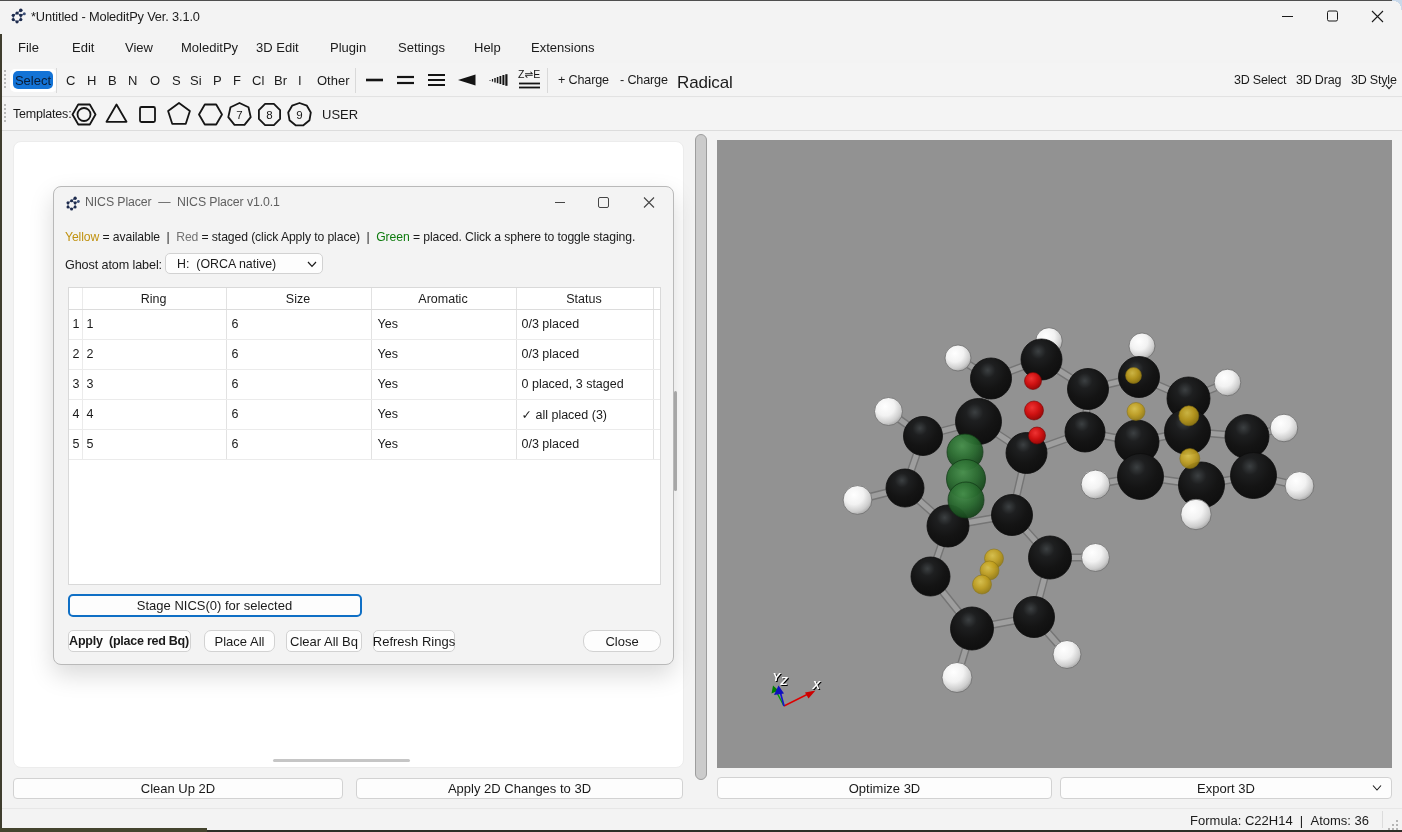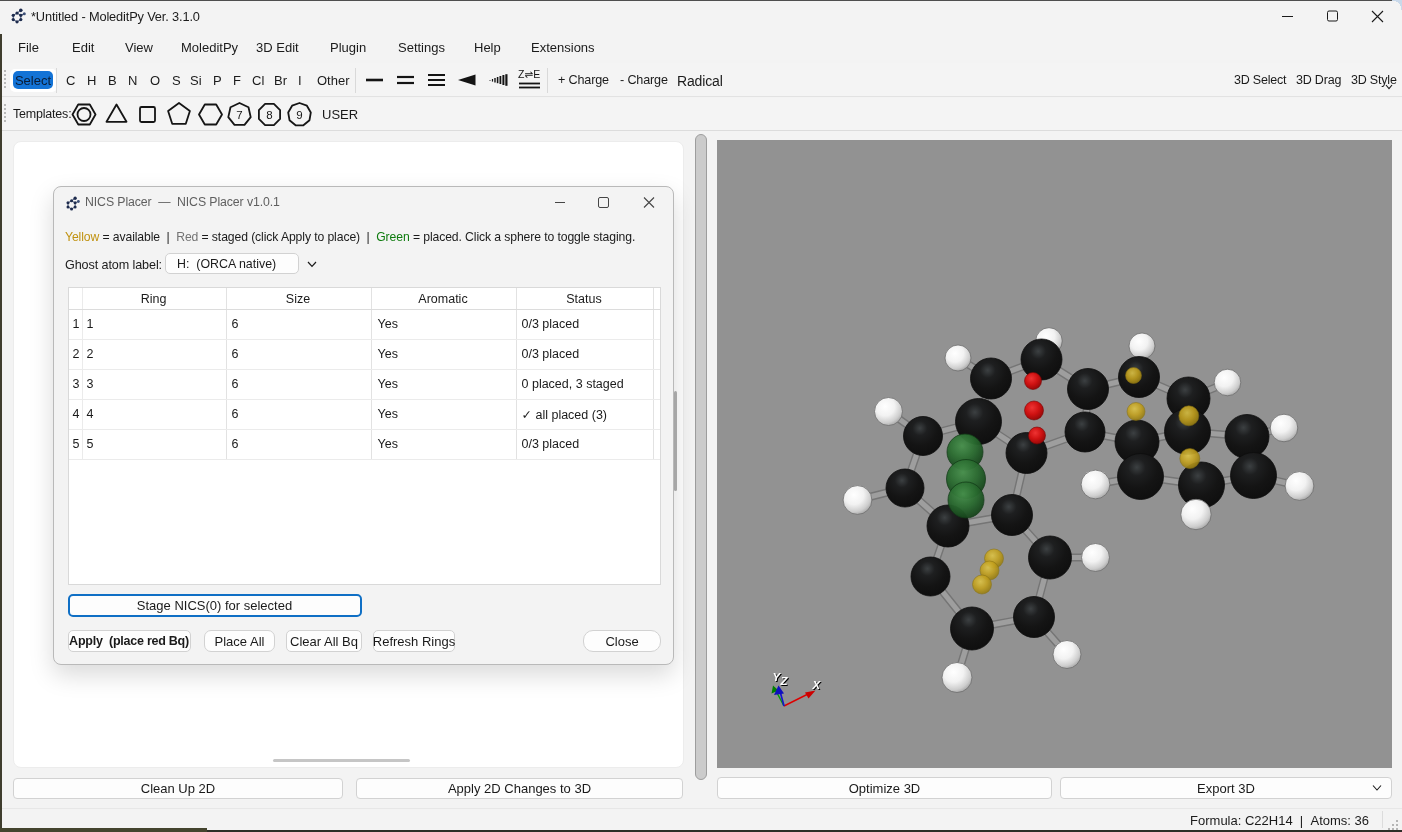--- a/index.html
+++ b/index.html
@@ -95,21 +95,21 @@
       <line x1="143.4" y1="12" x2="143.4" y2="22" stroke-width="2"></line>
       <line x1="146.4" y1="11.2" x2="146.4" y2="22.8" stroke-width="2.2"></line>
     </g>
     <text x="158" y="15" font-size="10.5" fill="#141414" font-family="Liberation Sans">Z⇌E</text>
     <line x1="159" y1="20.5" x2="180" y2="20.5" stroke="#141414" stroke-width="1.8"></line>
     <line x1="159" y1="24.5" x2="180" y2="24.5" stroke="#141414" stroke-width="1.8"></line>
   </svg>
   <div class="abs" style="left:547px;top:5px;width:1px;height:25px;background:#d9d9d9;"></div>
   <div class="txt" style="left:558px;top:10px;font-size:12.6px;letter-spacing:-0.15px;">+ Charge</div>
   <div class="txt" style="left:620px;top:10px;font-size:12.6px;letter-spacing:-0.15px;">- Charge</div>
-  <div class="txt" style="left:677px;top:10px;font-size:14px;letter-spacing:-0.15px;">Radical</div>
+  <div class="txt" style="left:677px;top:10px;font-size:17px;letter-spacing:-0.15px;">Radical</div>
   <div class="txt" style="left:1234px;top:10px;font-size:12.5px;letter-spacing:-0.2px;">3D Select</div>
   <div class="txt" style="left:1296px;top:10px;font-size:12.5px;letter-spacing:-0.2px;">3D Drag</div>
   <div class="txt" style="left:1351px;top:10px;font-size:12.5px;letter-spacing:-0.2px;">3D Style</div>
   <svg class="abs" style="left:1385px;top:21px;" width="8" height="6" viewBox="0 0 8 6">
       <path d="M1 1 L4 4.6 L7 1" fill="none" stroke="#1a1a1a" stroke-width="1.1"></path>
     </svg>
 </div>
 
 <div class="abs" style="left:0;top:98px;width:1402px;height:33px;background:#f4f4f4;border-bottom:1px solid #dcdcdc;font-size:13px;">
   <div class="abs" style="left:4px;top:6px;width:2px;height:20px;background-image:repeating-linear-gradient(#b9b9b9 0 2px, transparent 2px 4px);"></div>
@@ -376,21 +376,21 @@
     <line x1="6" y1="11.5" x2="16" y2="11.5" stroke="#454545" stroke-width="1"></line>
     <rect x="49.5" y="6.5" width="10" height="10" rx="1.5" fill="none" stroke="#454545" stroke-width="1"></rect>
     <path d="M95 6.5 L105 16.5 M105 6.5 L95 16.5" stroke="#454545" stroke-width="1.1" fill="none"></path>
   </svg>
 
   <div class="txt" style="left:11px;top:43px;font-size:12.2px;letter-spacing:-0.1px;">
     <span style="color:#c09210;">Yellow</span> = available&nbsp; | &nbsp;<span style="color:#737373;">Red</span> = staged (click Apply to place)&nbsp; | &nbsp;<span style="color:#0e7b0e;">Green</span> = placed. Click a sphere to toggle staging.
   </div>
 
   <div class="txt" style="left:11px;top:71px;font-size:12.6px;letter-spacing:-0.1px;">Ghost atom label:</div>
-  <div class="abs" style="left:111px;top:65.5px;width:134px;height:21px;background:#fdfdfd;border:1px solid #d2d2d2;border-radius:5px;">
+  <div class="abs" style="left:111px;top:65.5px;width:158px;height:21px;background:#fdfdfd;border:1px solid #d2d2d2;border-radius:5px;">
     <div class="txt" style="left:11px;top:3px;font-size:12.4px;">H:&nbsp; (ORCA native)</div>
     <svg class="abs" style="left:141px;top:7px;" width="10" height="7" viewBox="0 0 10 7">
         <path d="M1 1 L5 5.4 L9 1" fill="none" stroke="#1a1a1a" stroke-width="1.2"></path>
       </svg>
   </div>
 
   <div class="abs" id="table" style="left:13.5px;top:99.5px;width:593px;height:298px;background:#ffffff;border:1px solid #d9d9d9;font-size:12.5px;">
 
     <div class="abs" style="left:13px;top:0;width:1px;height:171px;background:#ebebeb;"></div>
     <div class="abs" style="left:157px;top:0;width:1px;height:171px;background:#e2e2e2;"></div>

